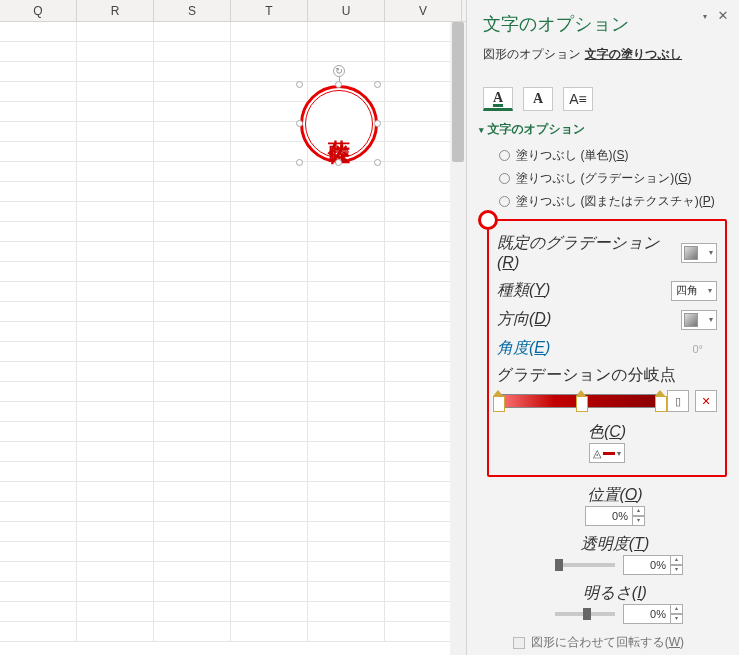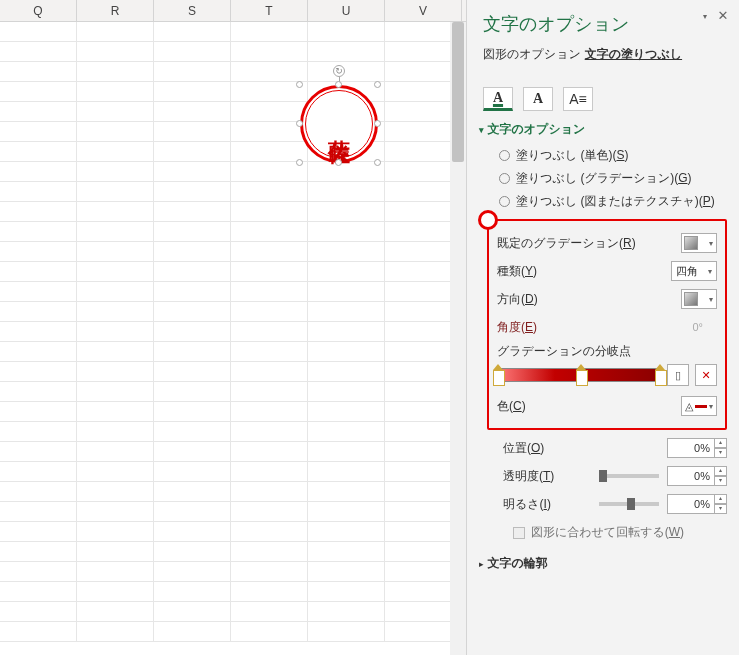--- a/index.html
+++ b/index.html
@@ -34,39 +34,39 @@
   .icon-box.active { border-bottom:3px solid #217346; background:#fff;}
   .section-head { display:flex; align-items:center; gap:4px; color:#217346; font-weight:bold; font-size:12px; margin:4px 0 6px -4px;}
   .tri { font-size:9px; }
   .radios { margin-left:16px; margin-bottom:6px;}
   .radio-row { display:flex; align-items:center; gap:6px; padding:3px 0; font-size:12px;}
   .radio-dot { width:11px;height:11px;border:1px solid #8a8a8a;border-radius:50%; display:inline-flex;align-items:center;justify-content:center;}
   .radio-dot.sel::after{content:"";width:5px;height:5px;background:#444;border-radius:50%;}
   .highlight-box { border:2px solid #e60000; border-radius:2px; margin-left:4px; padding:8px 8px 8px 8px; position:relative;}
   .highlight-knob { position:absolute; left:-11px; top:-11px; width:20px;height:20px;border:3px solid #e60000;border-radius:50%;background:#fff;}
   .field-row { display:flex; align-items:center; justify-content:space-between; padding:4px 0;}
-  .field-label { font-size:12px; color:#333;}
-  .field-label.dis { color:#7f1d1d;}
+  .field-label { font-size:16px; color:#333;font-style:italic;}
+  .field-label.dis { color:#0369a1;}
   .dd-btn { width:36px; height:20px; border:1px solid #adadad; background:#fff; display:flex; align-items:center; justify-content:flex-end; padding-right:3px; font-size:8px; color:#666;}
   .dd-btn .sw { width:14px;height:14px; background:linear-gradient(135deg,#dedede,#777); margin-right:auto; margin-left:2px; border:1px solid #999;}
   .dd-select { height:20px; border:1px solid #adadad; background:#fff; font-size:11px; padding:0 16px 0 4px; display:flex; align-items:center; position:relative; min-width:46px;}
   .dd-select::after { content:"▾"; position:absolute; right:4px; font-size:8px; color:#666;}
-  .grad-label { font-size:12px; margin:2px 0 4px 0;}
+  .grad-label { font-size:16px; margin:2px 0 4px 0;}
   .grad-row { display:flex; align-items:center; gap:6px;}
   .grad-bar { flex:1; height:14px; position:relative; background:linear-gradient(90deg,#ff7b7b 0%, #c20000 35%, #8b0000 100%); border:1px solid #888;}
   .grad-stop { position:absolute; top:-5px; width:10px; height:22px; }
   .grad-stop::before{content:"";display:block;width:0;height:0;border-left:5px solid transparent;border-right:5px solid transparent;border-bottom:6px solid #cfa93a;}
   .grad-stop::after{content:"";display:block;width:10px;height:14px;background:#fff;border:1px solid #cfa93a;}
   .small-btn { width:22px;height:22px;border:1px solid #adadad;background:#fff;display:flex;align-items:center;justify-content:center;font-size:11px;color:#555;}
   .color-btn { width:36px;height:20px;border:1px solid #adadad;background:#fff;display:flex;align-items:center;gap:2px;padding:0 3px;}
   .color-btn .bucket{font-size:11px;color:#444;}
   .color-btn .bar{width:14px;height:3px;background:#c00000;}
   .color-btn .ar{font-size:8px;color:#666;margin-left:auto;}
   .below { margin-left:20px; padding-top:4px;}
-  .spin-row { display:flex; align-items:center; justify-content:space-between; padding:4px 0;}
+  .spin-row { display:flex; align-items:center; justify-content:space-between; padding:4px 0;flex-direction:column;}
   .spin { display:flex; align-items:center;}
   .spin-input { width:48px; height:20px; border:1px solid #adadad; background:#fff; text-align:right; padding-right:4px; font-size:11px; line-height:18px;}
   .spin-btns { display:flex; flex-direction:column; margin-left:-1px;}
   .spin-b { width:13px;height:10px;border:1px solid #adadad;font-size:6px;line-height:7px;text-align:center;background:#fff;color:#666;}
   .slider-track { width:60px; height:4px; background:#c9c9c9; position:relative; margin:0 8px;}
   .slider-th { position:absolute; left:0; top:-4px; width:8px; height:12px; background:#666;}
   .chk-row { display:flex; align-items:center; gap:6px; padding:6px 0 8px 0; color:#737373; margin-left:10px;}
   .chk { width:12px;height:12px;border:1px solid #bbb;background:#eee;}
   .outline-head { display:flex; align-items:center; gap:4px; color:#333; font-size:12px; margin:6px 0 0 -4px;}
   .u { text-decoration: underline; }
@@ -419,21 +419,21 @@
       <div class="grad-label">グラデーションの分岐点</div>
       <div class="grad-row">
         <div class="grad-bar">
           <div class="grad-stop" style="left:-5px"></div>
           <div class="grad-stop" style="left:48%"></div>
           <div class="grad-stop" style="right:-5px;left:auto"></div>
         </div>
         <div class="small-btn">▯</div>
         <div class="small-btn" style="color:#c00">✕</div>
       </div>
-      <div class="field-row" style="margin-top:6px;">
+      <div class="field-row" style="margin-top:6px;flex-direction:column;">
         <span class="field-label">色(<span class="u">C</span>)</span>
         <div class="color-btn">
             <span class="bucket">◬</span>
             <span class="bar"></span>
             <span class="ar">▾</span>
           </div>
       </div>
     </div>
 
     <div class="below">

